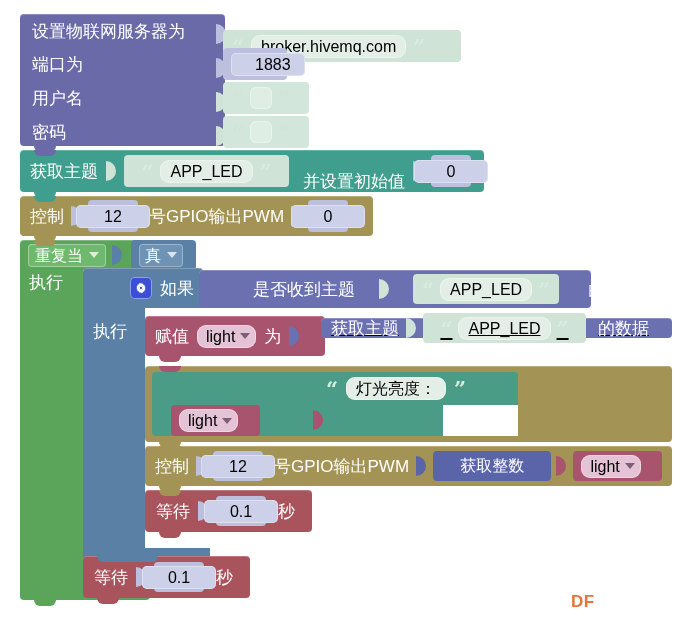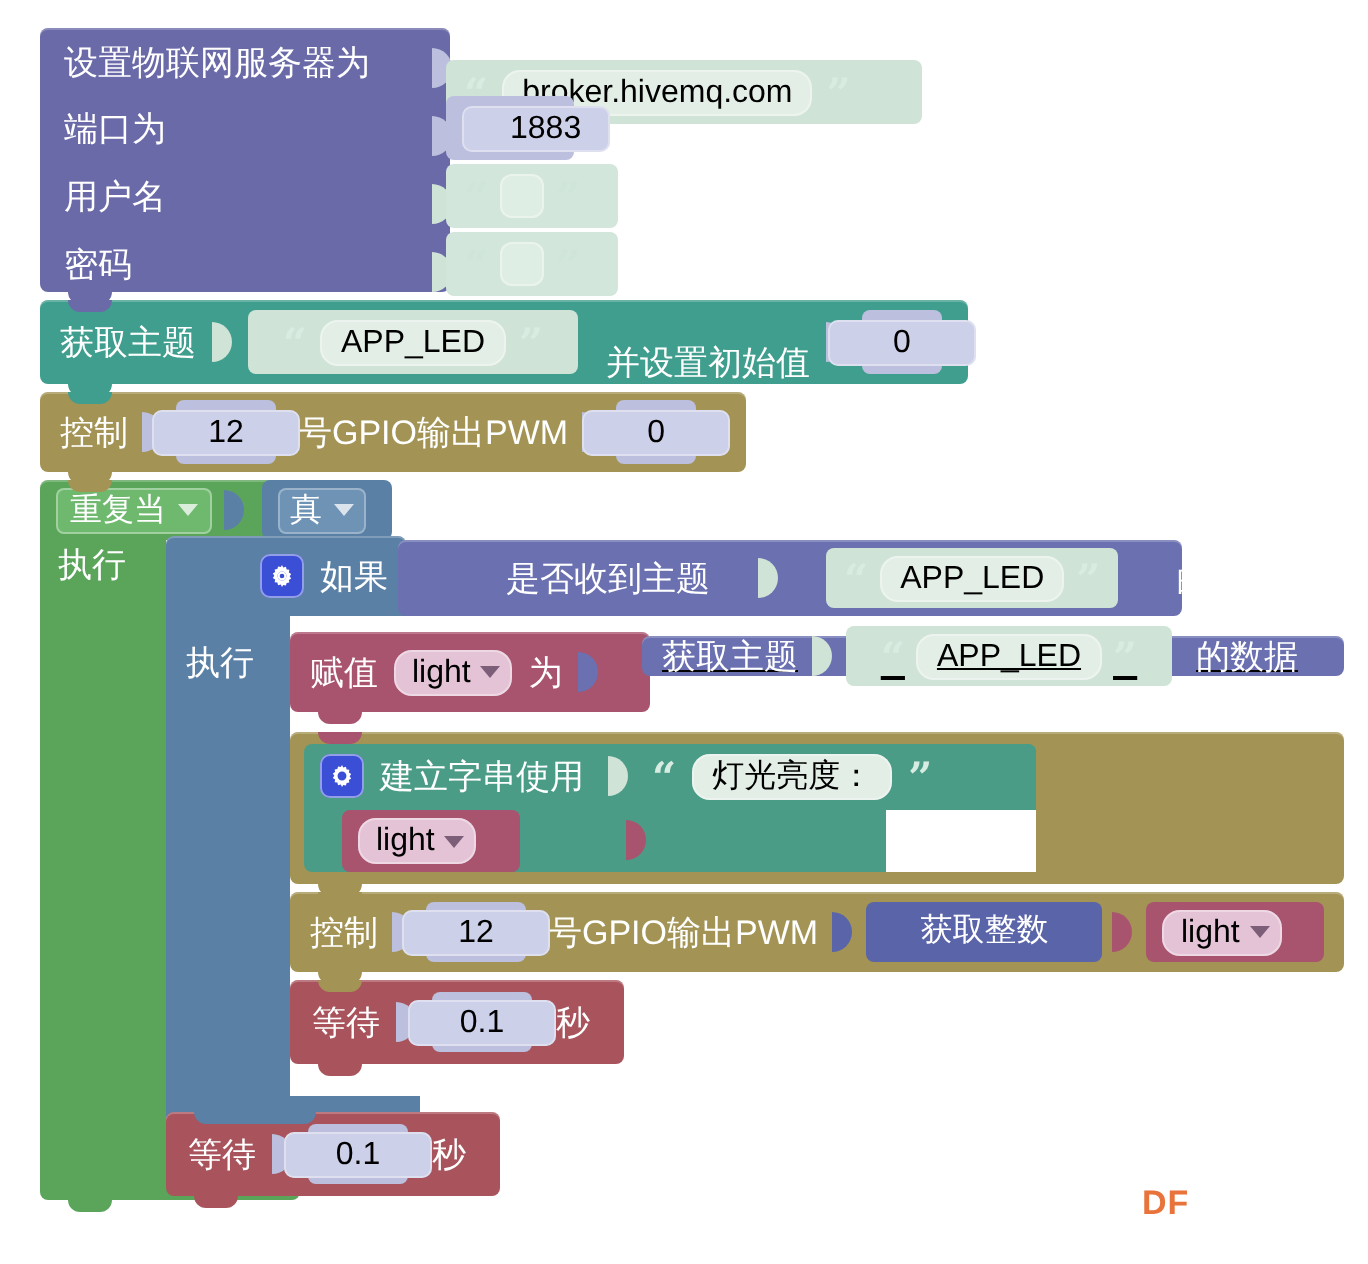--- a/index.html
+++ b/index.html
@@ -261,29 +261,20 @@
   </div>
 
   <div class="blk c-khaki hl" style="left:145px;top:366px;width:527px;height:76px;border-radius:4px;">
     <div class="notch-t c-rose"></div>
     <div class="notch-b c-khaki"></div>
     <div class="lbl" style="position:absolute;left:12px;top:13px;">输出调试信息</div>
     <div class="socket c-strgrn" style="position:absolute;left:143px;top:14px;"></div>
   </div>
 
   <div class="blk c-strgrn" style="left:152px;top:372px;width:366px;height:64px;border-radius:4px;">
-    <div class="row" style="position:absolute;left:0;top:0;height:32px;padding:0 8px;gap:8px;">
-      <span class="gear">
-        <svg width="14" height="14" viewBox="0 0 24 24" aria-hidden="true">
-          <path fill="#ffffff" d="M12 2.6l1.05 2.1 2.3-.55.62 2.3 2.33.25-.43 2.33 2 1.2-1.3 1.95 1.3 1.95-2 1.2.43 2.33-2.33.25-.62 2.3-2.3-.55L12 21.4l-1.05-2.1-2.3.55-.62-2.3-2.33-.25.43-2.33-2-1.2 1.3-1.95-1.3-1.95 2-1.2-.43-2.33 2.33-.25.62-2.3 2.3.55L12 2.6zm0 5.6a3.8 3.8 0 1 0 0 7.6 3.8 3.8 0 0 0 0-7.6z"></path>
-        </svg>
-      </span>
-      <span class="lbl">建立字串使用</span>
-      <span class="socket c-mint" style="margin-left:4px;"></span>
-    </div>
     <div class="socket c-rose" style="position:absolute;left:161px;top:38px;"></div>
   </div>
 
   <div class="blk c-strgrn" style="left:316px;top:372px;width:202px;height:32px;border-radius:4px;background:#4a9c86;">
     <div class="row" style="padding:0 10px;gap:8px;">
       <span class="quote">“</span>
       <span class="field str">灯光亮度：</span>
       <span class="quote">”</span>
     </div>
   </div>

